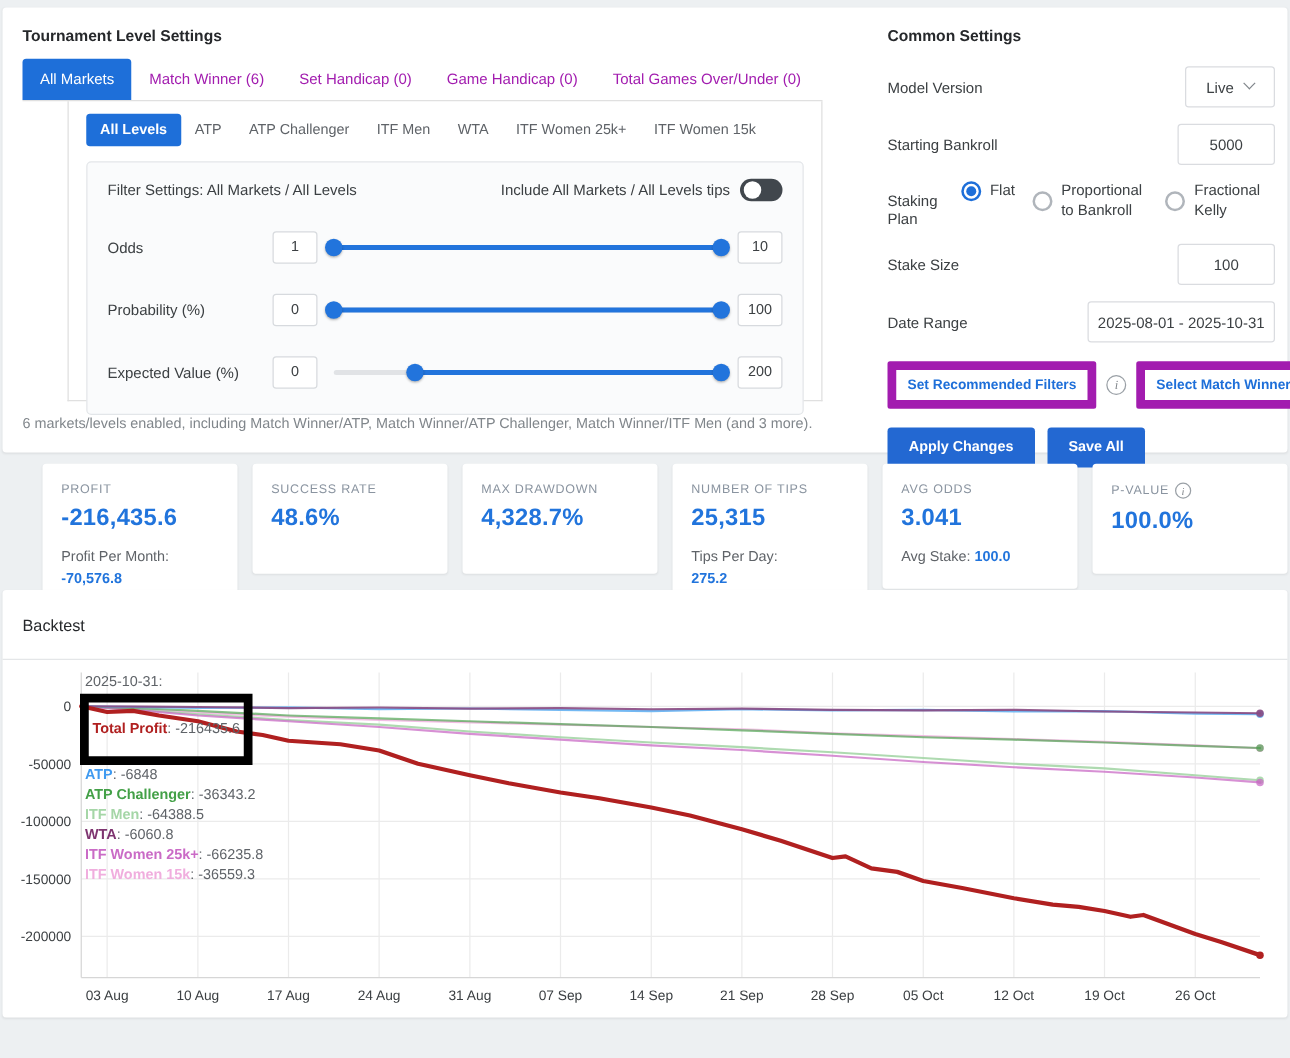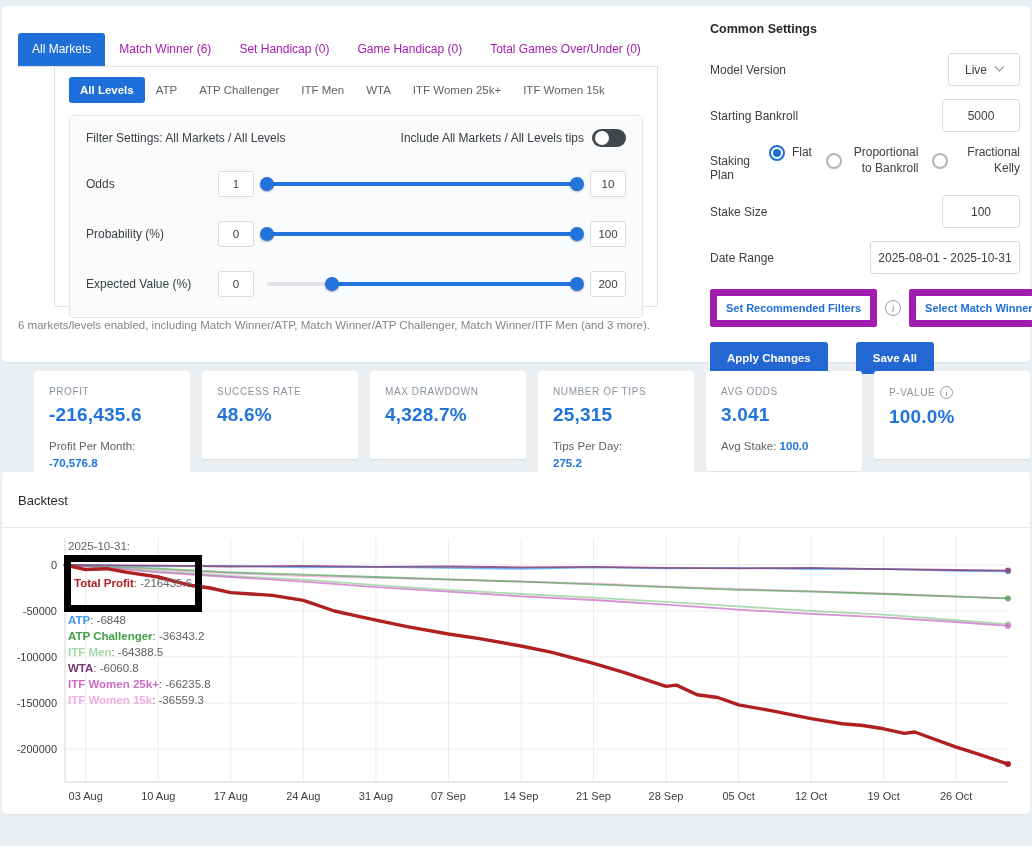--- a/index.html
+++ b/index.html
@@ -49,22 +49,22 @@
   .cs-row { display:flex; justify-content:space-between; align-items:center; margin-top:13px; }
   .cs-label { font-size:12px; color:#3c4043; }
   .select-box { width:72px; height:33px; border:1px solid #dadce0; border-radius:3px; display:flex; align-items:center; justify-content:center; gap:9px; font-size:12px; color:#3c4043; cursor:pointer; background:#fff; }
   .chevron { width:7px; height:7px; border-right:1.6px solid #80868b; border-bottom:1.6px solid #80868b; transform:rotate(45deg) translate(-2px,-2px); }
   .text-box { height:33px; border:1px solid #dadce0; border-radius:3px; font-size:12px; color:#3c4043; text-align:center; background:#fff; font-family:"Liberation Sans",sans-serif; }
   .radio-group { display:flex; align-items:flex-start; gap:14px; }
   .radio-opt { display:flex; align-items:center; gap:7px; cursor:pointer; }
   .radio { width:16px; height:16px; border-radius:50%; border:2px solid #b0b5bb; position:relative; flex:none; background:#fff; }
   .radio.sel { border-color:#1e6fd9; }
   .radio.sel::after { content:""; position:absolute; left:2px; top:2px; width:8px; height:8px; border-radius:50%; background:#1e6fd9; }
-  .radio-label { font-size:12px; color:#3c4043; max-width:88px; line-height:1.3;text-align:right; }
-  .btn-row { display:flex; align-items:center; gap:28px; margin-top:15px; }
+  .radio-label { font-size:12px; color:#3c4043; max-width:88px; line-height:1.3; }
+  .btn-row { display:flex; align-items:center; gap:10px; margin-top:15px; }
   .btn-outline { border:7px solid #a21caf; color:#1e6fd9; background:#fff; font-size:11px; font-weight:bold; padding:6px 9px; border-radius:2px; cursor:pointer; white-space:nowrap; font-family:"Liberation Sans",sans-serif; }
   .btn-solid { border:none; background:#2368d2; color:#fff; font-size:11.5px; font-weight:bold; padding:10px 17px; border-radius:3px; cursor:pointer; font-family:"Liberation Sans",sans-serif; }
   .info-circle { width:16px; height:16px; border-radius:50%; border:1px solid #9aa0a6; color:#80868b; font-size:10px; display:flex; align-items:center; justify-content:center; font-style:italic; font-family:"Liberation Serif",serif; flex:none; cursor:pointer; }
 
   
   #stats-row { position:absolute; top:371px; left:2px; width:1028px; display:flex; gap:12px; align-items:flex-start;padding-left:32px; }
   .stat-card { flex:1; background:#fff; border-radius:3px; box-shadow:0 1px 2px rgba(0,0,0,.07); padding:15px 15px 16px; min-height:88px; }
   .stat-label { font-size:10px; letter-spacing:.6px; color:#8a94a0; display:flex; align-items:center; gap:5px; }
   .stat-value { margin-top:7px; font-size:19px; font-weight:bold; color:#2174dc; letter-spacing:.2px; }
   .stat-sub { margin-top:12px; font-size:11.5px; color:#5f6368; line-height:1.45; }
@@ -86,20 +86,21 @@
   .tt-row { color:#5f6368; margin-bottom:1px; white-space:nowrap; }
   .tt-row .tt-label { font-weight:bold; }
   .tt-boxed { display:inline-block; border:7px solid #000000; padding:14px 3px; margin-left:-4px; }
 </style>
 </head>
 <body>
 
 <div class="card" id="top-card">
 
   <div id="tl-panel">
+    <div class="panel-title">Tournament Level Settings</div>
 
     <div class="market-tabs" id="market-tabs">
         <div class="mtab active">All Markets</div>
         <div class="mtab">Match Winner (6)</div>
         <div class="mtab">Set Handicap (0)</div>
         <div class="mtab">Game Handicap (0)</div>
         <div class="mtab">Total Games Over/Under (0)</div>
       </div>
 
     <div class="tab-box">

